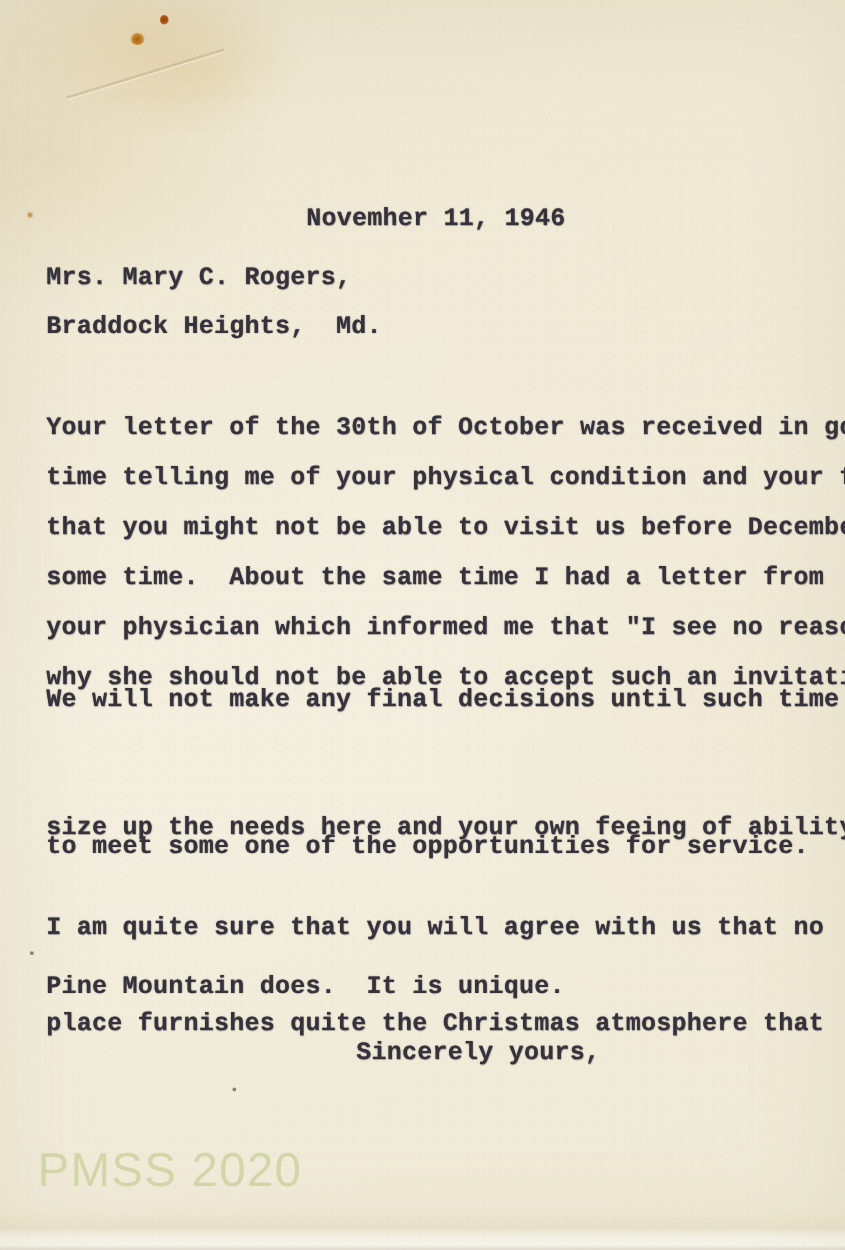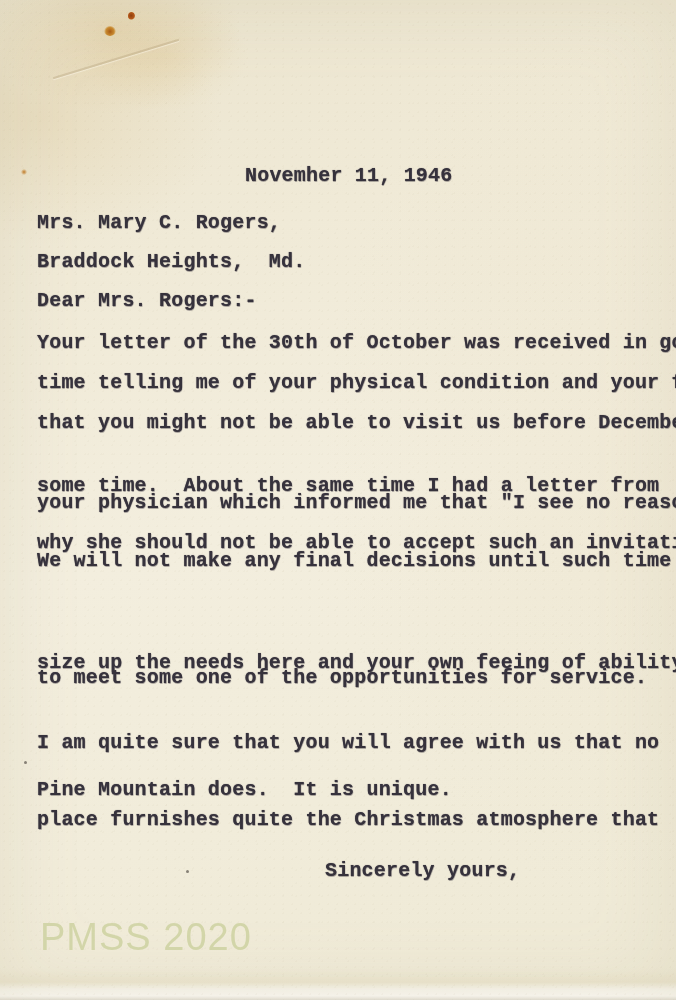--- a/index.html
+++ b/index.html
@@ -23,21 +23,21 @@
     background-size: 9px 9px, 13px 13px;
     background-position: 0 0, 4px 6px;
   }
   .tw {
     position:absolute; white-space:pre;
     font:700 20px/24px "Liberation Mono", monospace;
     letter-spacing:0.2px; color:#36323c;
     text-shadow: 0 0 1px rgba(52,46,58,0.65), 0.4px 0.6px 0.6px rgba(70,62,72,0.35);
   }
   .watermark {
-    position:absolute; left:40px; top:915px;
+    position:absolute; left:30px; top:915px;
     font:400 38px/44px "Liberation Sans", sans-serif;
     color:#ccd19e; opacity:0.8; letter-spacing:1px;
   }
   .crease {
     position:absolute; left:50px; top:58px; width:132px; height:2px;
     background:rgba(165,145,105,0.30); border-radius:2px;
     transform:rotate(-17deg);
     box-shadow:0 1px 1px rgba(255,252,240,0.5);
   }
   .rust { position:absolute; border-radius:50%; }
@@ -61,31 +61,30 @@
   <div class="rust r1"></div>
   <div class="rust r2"></div>
   <div class="rust r3"></div>
   <div class="speck s1"></div>
   <div class="speck s2"></div>
 
   <div class="tw" style="left:245px; top:164px;">Novemher 11, 1946</div>
 
   <div class="tw" style="left:37px; top:250px;">Braddock Heights,  Md.</div>
   <div class="tw" style="left:37px; top:211px;">Mrs. Mary C. Rogers,</div>
-  <div class="tw" style="left:37px; top:289px;">Dear Mrs. Rogers:-</div>
 
   <div class="tw" style="left:37px; top:331px;">Your letter of the 30th of October was received in go</div>
   <div class="tw" style="left:37px; top:371px;">time telling me of your physical condition and your f</div>
   <div class="tw" style="left:37px; top:411px;">that you might not be able to visit us before December</div>
-  <div class="tw" style="left:37px; top:474px;">some time.  About the same time I had a letter from</div>
+  <div class="tw" style="left:37px; top:451px;">some time.  About the same time I had a letter from</div>
   <div class="tw" style="left:37px; top:491px;">your physician which informed me that "I see no reason</div>
   <div class="tw" style="left:37px; top:531px;">why she should not be able to accept such an invitatio</div>
   <div class="tw" style="left:37px; top:549px;">We will not make any final decisions until such time</div>
   <div class="tw" style="left:37px; top:651px;">size up the needs here and your own feeing of ability</div>
   <div class="tw" style="left:37px; top:666px;">to meet some one of the opportunities for service.</div>
   <div class="tw" style="left:37px; top:731px;">I am quite sure that you will agree with us that no</div>
   <div class="tw" style="left:37px; top:808px;text-align:center;">place furnishes quite the Christmas atmosphere that</div>
   <div class="tw" style="left:37px; top:778px;">Pine Mountain does.  It is unique.</div>
 
-  <div class="tw" style="left:285px; top:859px;margin-left:40px;">Sincerely yours,</div>
+  <div class="tw" style="left:285px; top:831px;">Sincerely yours,</div>
 
   <div class="watermark">PMSS 2020</div>
 </div>
 
 </body></html>

